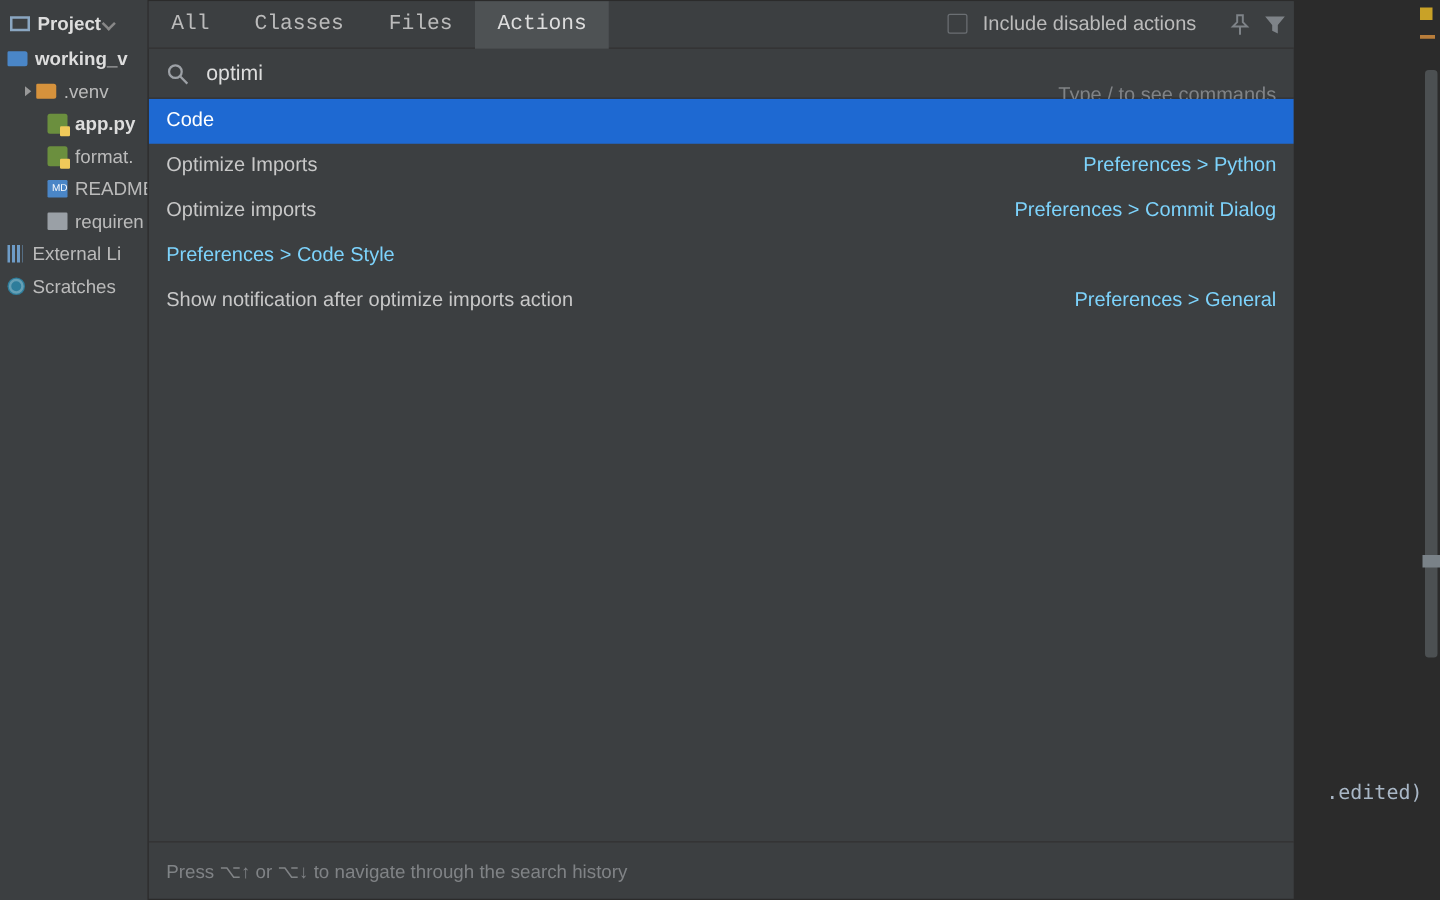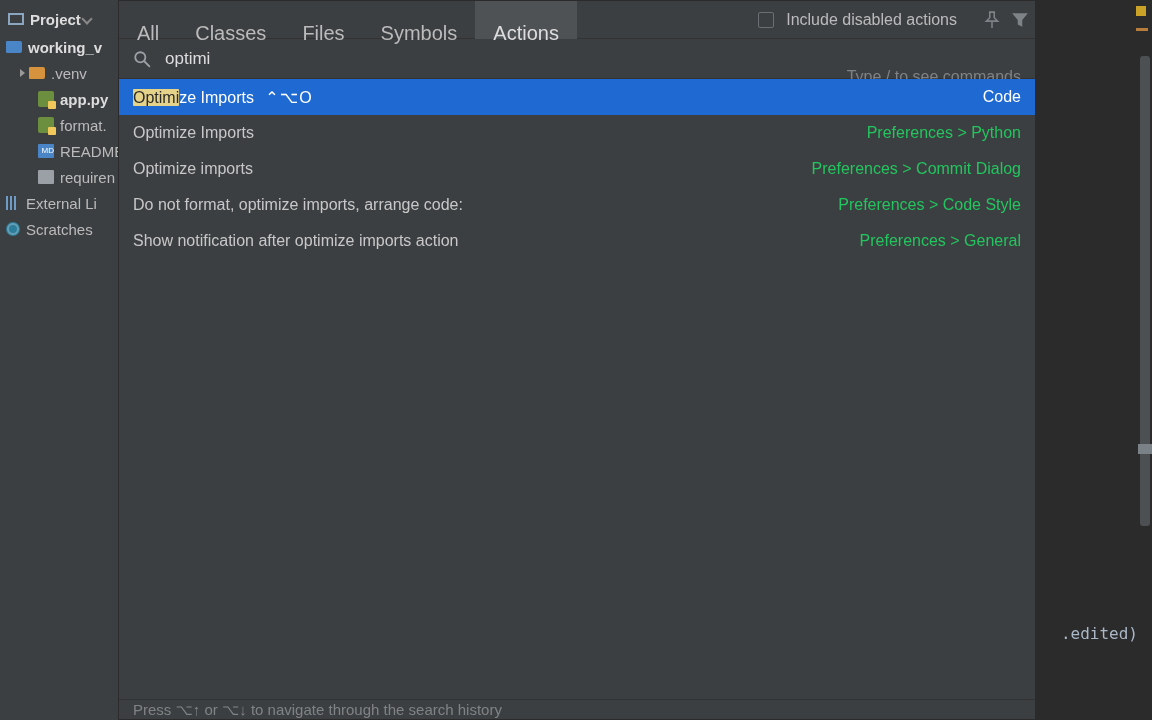--- a/index.html
+++ b/index.html
@@ -138,24 +138,25 @@
     display: flex; flex-direction: column;
   }
   .popup-tabs {
     display: flex; align-items: center;
     height: 38px;
     background: #3c3f41;
     border-bottom: 1px solid #323232;
     padding: 0 6px 0 0;
   }
   .ptab {
-    padding: 13px 18px;
+    padding: 0 18px;
     height: 38px; line-height: 38px;
-    color: #bbbbbb; font-size: 20px;
+    color: #bbbbbb; font-size: 17px;
     cursor: pointer;
+    font-family: Liberation Mono, monospace;
   }
   .ptab.active {
     background: #4e5254; color: #ddd;
   }
   .tabs-spacer { flex: 1; }
   .checkbox {
     width: 16px; height: 16px;
     border: 1px solid #6b6f73; border-radius: 2px;
     display: inline-block; margin-right: 8px;
     vertical-align: -3px;
@@ -187,30 +188,30 @@
   .results { flex: 1; overflow: hidden; }
   .result-row {
     display: flex; align-items: center;
     height: 36px; padding: 0 14px;
     color: #c8c8c8; font-size: 16px;
   }
   .result-row.selected {
     background: #1e69d2; color: #ffffff;
   }
   .result-left { flex: 1; white-space: nowrap; }
-  .result-right { color: #22c55e; font-size: 16px; }
+  .result-right { color: #7dd3fc; font-size: 16px; }
   .result-row.selected .result-right { color: #ffffff; font-weight: 500; }
   .hl {
     background: #e6d38a; color: #2b2b2b;
     border-radius: 1px; padding: 0 0px;
   }
   .shortcut { letter-spacing: 1px; margin-left: 6px; font-weight: 500; }
 
   .popup-foot {
-    height: 20px; padding: 0 14px;
+    height: 46px; padding: 0 14px;
     display: flex; align-items: center;
     color: #808386; font-size: 15px;
     border-top: 1px solid #323232;
   }
 
   .chev {
     width: 8px; height: 8px; display:inline-block;
     border-right:2px solid #888; border-bottom:2px solid #888;
     transform: rotate(45deg); margin-left: 2px; margin-right:4px;
     vertical-align:2px;
@@ -269,21 +270,20 @@
   <div class="scroll-thumb"></div>
   <div class="marker-mid"></div>
 </div>
 
 <div class="popup">
   <div class="popup-tabs">
     <div id="ptabs" style="display: flex;">
         <div class="ptab">All</div>
         <div class="ptab">Classes</div>
         <div class="ptab">Files</div>
-        <div class="ptab">Symbols</div>
         <div class="ptab active">Actions</div>
       </div>
     <div class="tabs-spacer"></div>
     <span>
       <span class="checkbox"></span>
       <span class="include-label">Include disabled actions</span>
     </span>
     <span class="pin-icon">
       <svg viewBox="0 0 16 16" width="18" height="18">
           <path d="M6 1l4 0 0 5 3 3-10 0 3-3z M8 9l0 6" stroke="#7e8388" stroke-width="1.4" fill="none"></path>
@@ -302,33 +302,31 @@
           <circle cx="6.5" cy="6.5" r="4.5" stroke="#9da1a6" stroke-width="1.6" fill="none"></circle>
           <line x1="10" y1="10" x2="15" y2="15" stroke="#9da1a6" stroke-width="1.6"></line>
         </svg>
     </span>
     <input class="search-input" value="optimi" style="">
     <span class="hint">Type / to see commands</span>
   </div>
 
   <div class="results" id="results">
       <div class="result-row selected">
-        <div class="result-left"><span class="hl">Optimi</span><span>ze Imports</span><span class="shortcut"> ⌃⌥O</span></div>
         <div class="result-right">Code</div>
       </div>
       <div class="result-row">
         <div class="result-left">Optimize Imports</div>
         <div class="result-right">Preferences &gt; Python</div>
       </div>
       <div class="result-row">
         <div class="result-left">Optimize imports</div>
         <div class="result-right">Preferences &gt; Commit Dialog</div>
       </div>
       <div class="result-row">
-        <div class="result-left">Do not format, optimize imports, arrange code:</div>
         <div class="result-right">Preferences &gt; Code Style</div>
       </div>
       <div class="result-row">
         <div class="result-left">Show notification after optimize imports action</div>
         <div class="result-right">Preferences &gt; General</div>
       </div>
     </div>
 
   <div class="popup-foot">
     <span>Press ⌥↑ or ⌥↓ to navigate through the search history</span>

